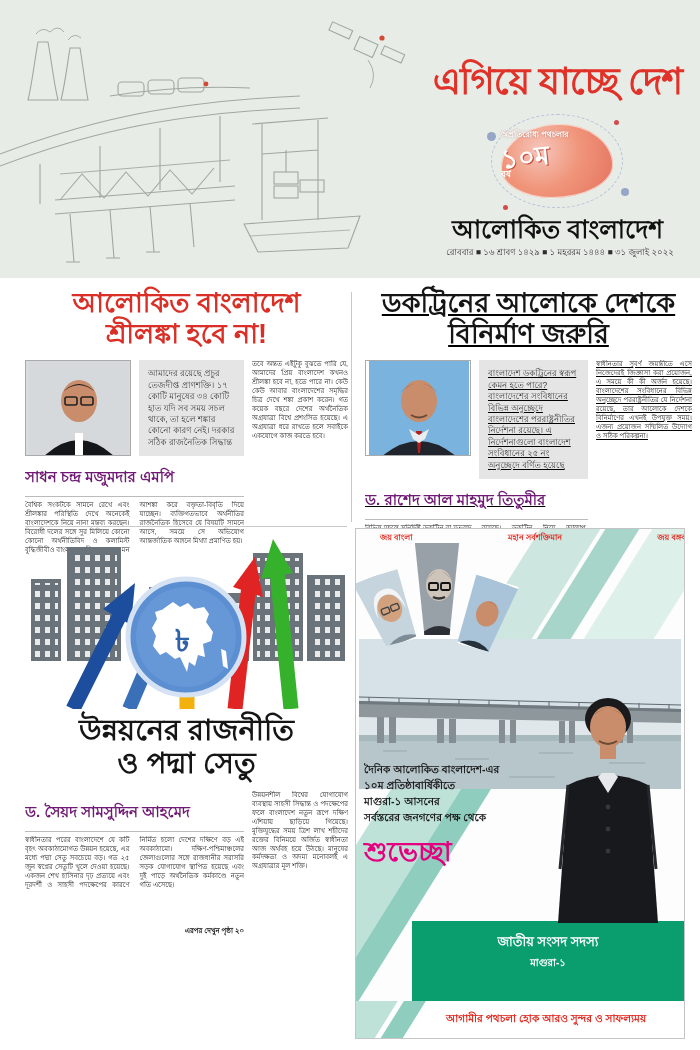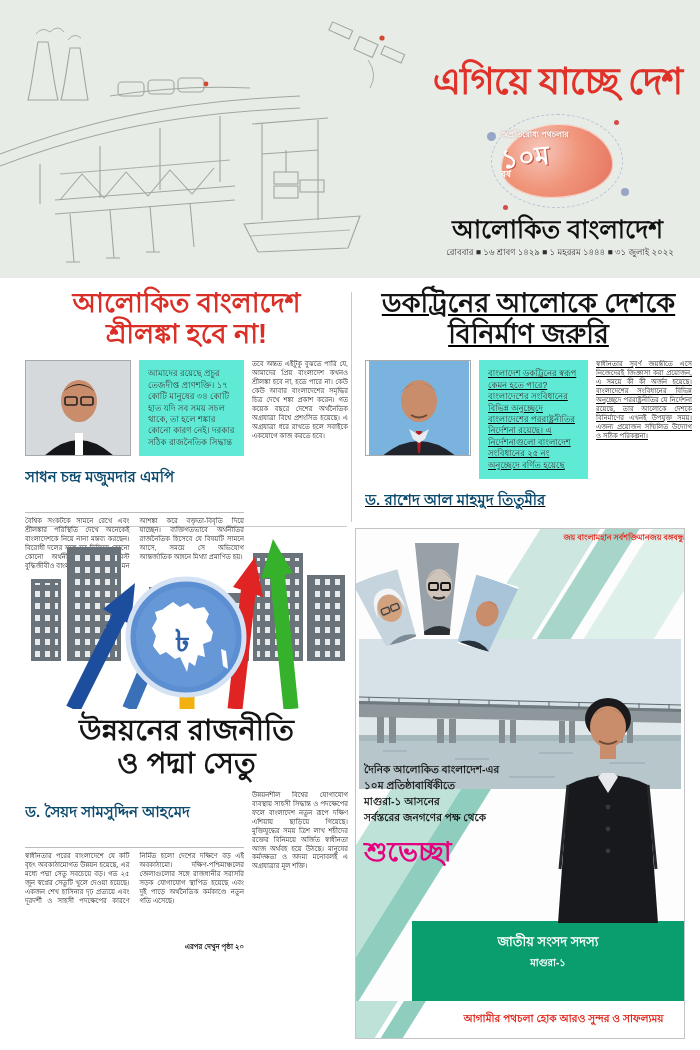--- a/index.html
+++ b/index.html
@@ -24,52 +24,52 @@
 
   
   .article { position:absolute; }
   .headline { text-align:center; font-weight:800; white-space:pre-line; line-height:1.15; }
   .headline.red { color:#d92f26; font-size:27px; }
   .headline.black { color:#151515; font-size:27px; }
   .art-cols { display:flex; gap:8px; margin-top:10px; }
   .art-main { flex:1; min-width:0; }
   .photo-row { display:flex; gap:8px; }
   .photo { width:106px; height:96px; border:1px solid #aaa; flex:none; overflow:hidden; }
-  .quote-box { flex:1; background:#5eead4; padding:8px 9px; font-size:8.5px; line-height:1.35; color:#3c3c3c; overflow:hidden; }
-  .byline { font-size:15px; font-weight:800; color:#0c4a6e; margin:9px 0 4px 0; padding-bottom:22px; border-bottom:1px solid #bbb; white-space:nowrap; overflow:hidden; }
+  .quote-box { flex:1; background:#e5e5e5; padding:8px 9px; font-size:8.5px; line-height:1.35; color:#3c3c3c; overflow:hidden; }
+  .byline { font-size:15px; font-weight:800; color:#701a75; margin:9px 0 4px 0; padding-bottom:6px; border-bottom:1px solid #bbb; white-space:nowrap; overflow:hidden; }
   .body-text { column-count:2; column-gap:10px; font-size:6.8px; line-height:1.32; text-align:justify; color:#222; overflow:hidden; word-break:break-word; }
   .side-col { width:96px; flex:none; font-size:6.8px; line-height:1.32; text-align:justify; color:#222; overflow:hidden; word-break:break-word; }
   .more { font-size:7px; font-weight:bold; color:#111; text-align:right; margin-top:3px; }
   .v-rule { position:absolute; left:351px; top:292px; width:1px; height:230px; background:#c9c9c9; }
   .h-rule { position:absolute; left:25px; top:526px; width:322px; height:1px; background:#c9c9c9; }
 
   
   .infographic { position:absolute; left:25px; top:531px; width:322px; height:178px; }
 
   
   .ad { position:absolute; left:355px; top:528px; width:330px; height:511px; border:1px solid #c4c4c4; background:#fdfdfd; overflow:hidden; }
   .ribbon { position:absolute; transform:skewX(-32deg); z-index:0; }
-  .ad-top-strip { position:absolute; left:8px; top:2px; width:100%; display:flex; justify-content:flex-end; padding:0 8px; z-index:4;font-family:Liberation Serif, serif; }
+  .ad-top-strip { position:absolute; left:16px; top:2px; width:100%; display:flex; justify-content:space-between; padding:0 8px; z-index:4; }
   .ad-top-strip span { font-size:8px; font-weight:bold; color:#e1251b; }
   .fan { position:absolute; left:4px; top:12px; width:156px; height:122px; z-index:3; }
   .wedge { position:absolute; border:2px solid #fff; box-shadow:0 1px 3px rgba(0,0,0,.35); overflow:hidden; }
   .greet { position:absolute; left:152px; top:26px; width:172px; text-align:center; z-index:3; }
   .greet-line { font-size:10px; font-weight:bold; color:#1560b0; line-height:14.5px; white-space:nowrap; }
   .greet-big { font-size:16px; font-weight:800; color:#e1251b; margin-top:5px; white-space:nowrap; }
   .bridge-photo { position:absolute; left:3px; top:110px; width:322px; height:150px; z-index:1; }
   .wish { position:absolute; left:8px; top:232px; width:180px; z-index:3; }
   .wish-line { font-size:10.5px; font-weight:bold; color:#191919; line-height:16px; white-space:nowrap; }
   .wish-big { font-size:27px; font-weight:800; color:#e4007e; margin-top:6px; }
   .portrait { position:absolute; left:172px; top:160px; width:154px; height:234px; z-index:3; }
   .green-band { position:absolute; left:56px; top:392px; width:272px; height:80px; background:#0a9e6e; z-index:2; text-align:center; padding-top:7px; }
   .ad-name { font-size:20px; font-weight:800; color:#ffe60a; white-space:nowrap; }
   .ad-title { font-size:13px; font-weight:800; color:#fff; margin-top:4px; }
   .ad-const { font-size:10px; font-weight:bold; color:#fff; margin-top:2px; }
   .ad-footer { position:absolute; left:0; top:472px; width:330px; height:38px; background:#fff; z-index:2; }
-  .ad-footer-text { position:absolute; left:90px; top:10px; width:235px; text-align:center; font-size:10.5px; font-weight:800; color:#e1251b; white-space:nowrap; }
+  .ad-footer-text { position:absolute; left:90px; top:10px; width:235px; text-align:left; font-size:10.5px; font-weight:800; color:#e1251b; white-space:nowrap; }
 </style>
 </head>
 <body>
 
 <div class="page">
 
   <div class="masthead">
     <svg class="mast-illustration" viewBox="0 0 440 268" fill="none" stroke="#9fa89f" stroke-width="1.1">
 
       <g>

